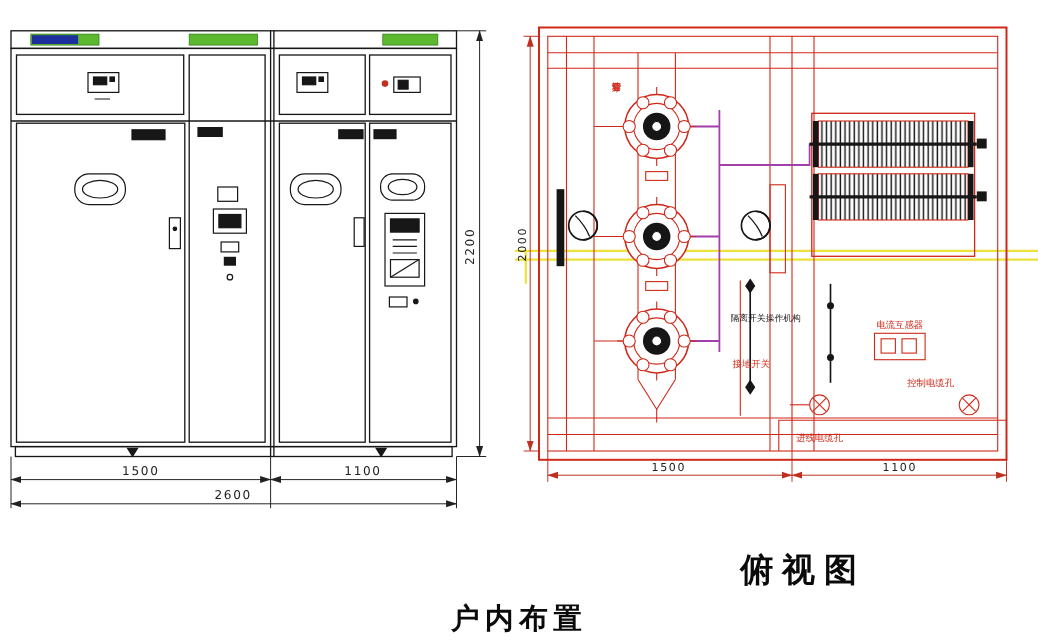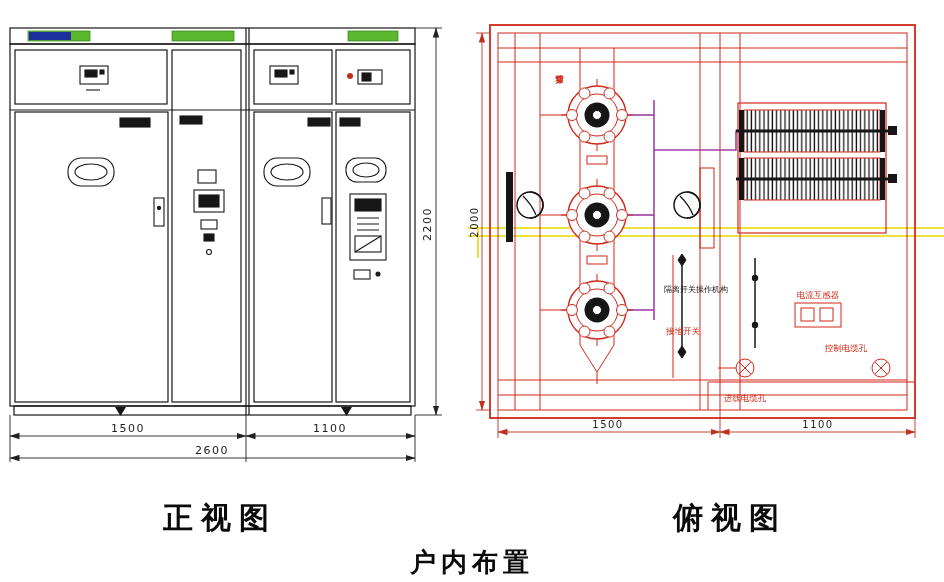--- a/index.html
+++ b/index.html
@@ -271,17 +271,16 @@
       <line x1="252" y1="432" x2="447" y2="432" marker-start="url(#ta)" marker-end="url(#ta)"></line>
       <line x1="22" y1="33" x2="8" y2="33"></line>
       <line x1="22" y1="410" x2="8" y2="410"></line>
       <line x1="14" y1="33" x2="14" y2="410" marker-start="url(#ta)" marker-end="url(#ta)"></line>
     </g>
     <text class="dimv" x="140" y="428" text-anchor="middle">1500</text>
     <text class="dimv" x="350" y="428" text-anchor="middle">1100</text>
     <text class="dimv" x="10" y="222" text-anchor="middle" transform="rotate(-90 10 222)">2000</text>
   </svg>
 
-  <div class="caption" style="left:135px;top:498px;width:170px;">正视图</div>
   <div class="caption caption-sm" style="left:362px;top:545px;width:220px;">户内布置</div>
   <div class="caption" style="left:645px;top:498px;width:170px;">俯视图</div>
 
 </div>
 
 </body></html>

